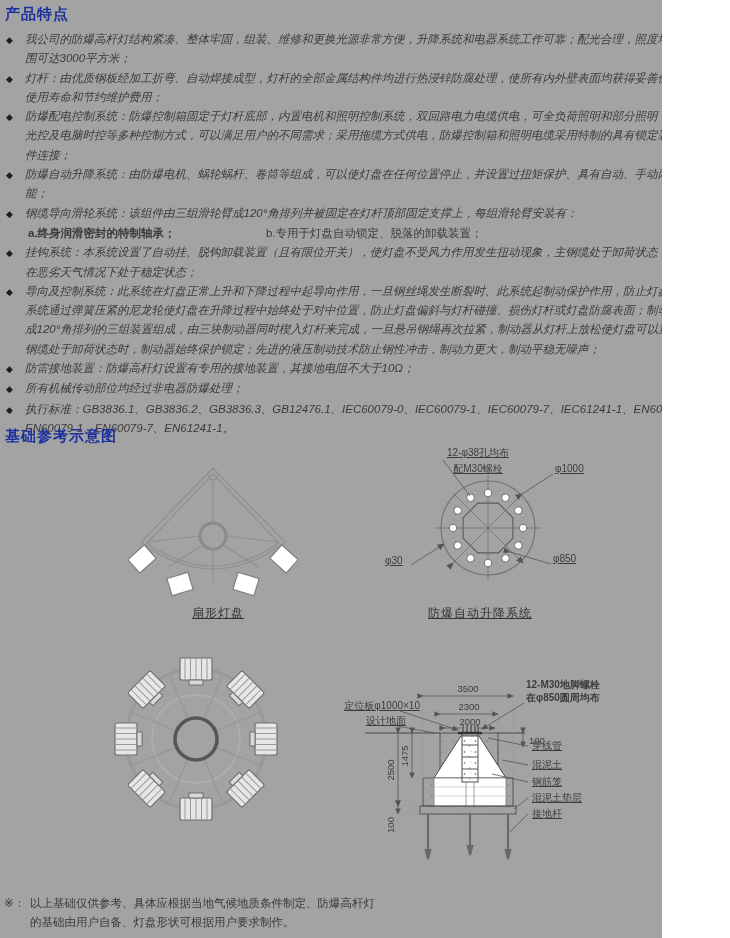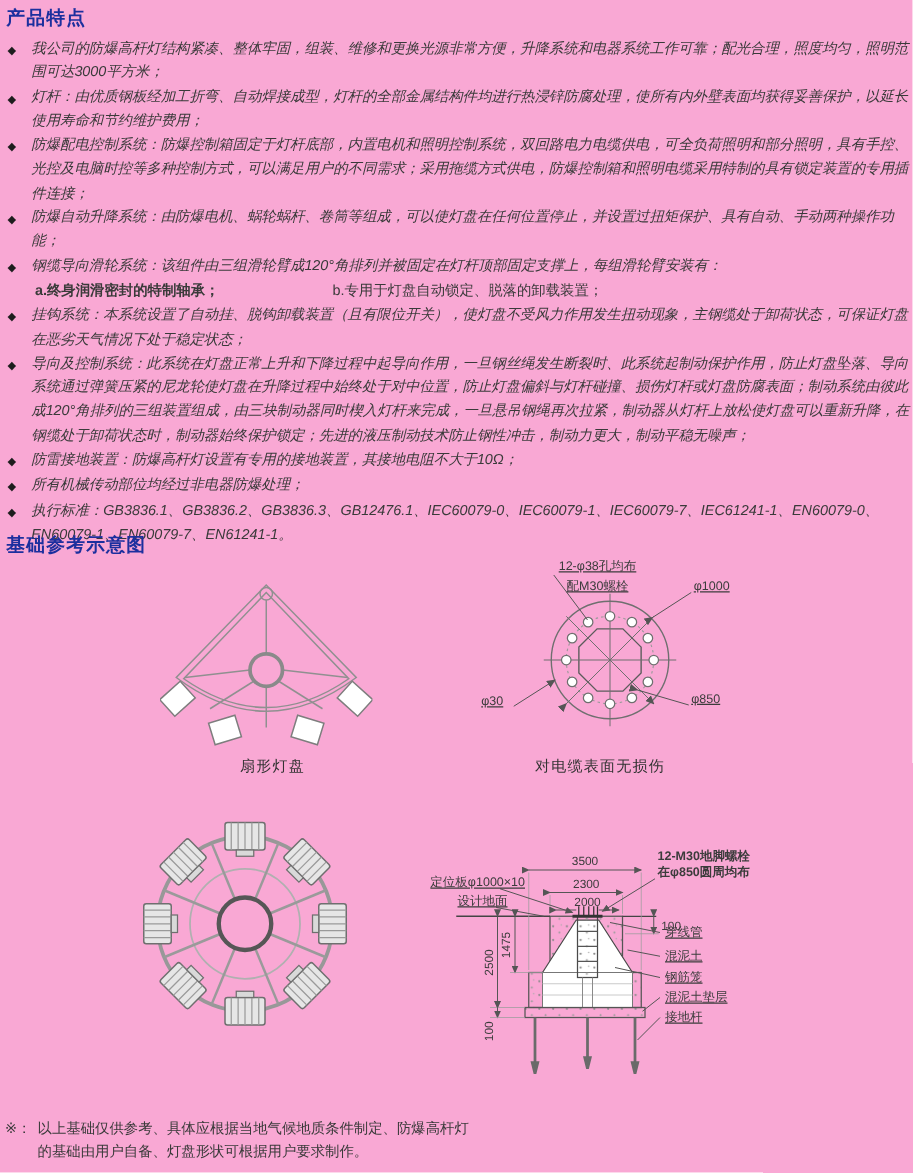--- a/index.html
+++ b/index.html
@@ -1,27 +1,27 @@
 <!DOCTYPE html>
 <html><head>
 <meta charset="utf-8">
 <style>
   html,body{margin:0;padding:0;background:#fff;}
-  #page{position:relative;width:730px;height:938px;background:#f9a8d4;overflow:hidden;
+  #page{position:relative;width:662px;height:938px;background:#a3a3a3;overflow:hidden;
         font-family:"Liberation Sans","DejaVu Sans",sans-serif;}
   .sec-title{position:absolute;left:5px;font-size:15px;font-weight:bold;color:#1c2f9e;letter-spacing:1px;}
   #title-features{top:5px;}
   #title-foundation{top:427px;}
   #features{position:absolute;top:30px;left:6px;width:722px;font-size:11.5px;line-height:19.3px;color:#3a3a3a;}
   .bullet{display:flex;}
   .bullet .mk{flex:0 0 19px;font-size:9px;color:#1d1d1d;padding-top:1px;}
   .bullet .bt{flex:1;font-style:italic;}
   .subrow{display:flex;padding-left:22px;}
   .subrow .c1{flex:0 0 238px;font-weight:bold;}
-  .caption{position:absolute;font-size:12px;color:#333;text-align:center;letter-spacing:1px;}
+  .caption{position:absolute;font-size:12px;color:#333;text-align:center;letter-spacing:1px;text-decoration:underline;}
   #caption-fan{left:133px;top:605px;width:170px;}
   #caption-flange{left:390px;top:605px;width:180px;}
   #caption-round{left:130px;top:812px;width:170px;}
   svg{position:absolute;}
   #svg-fan{left:128px;top:462px;}
   #svg-flange{left:383px;top:443px;}
   #svg-round{left:103px;top:648px;}
   #svg-foundation{left:330px;top:672px;}
   svg text{font-family:"Liberation Sans","DejaVu Sans",sans-serif;fill:#3c3c3c;}
   .dim{font-size:9.5px;}
@@ -143,21 +143,21 @@
       <line x1="139" y1="51" x2="170" y2="31" marker-start="url(#ar-f)"></line>
       <line x1="127" y1="109" x2="168" y2="121" marker-start="url(#ar-f)"></line>
       <line x1="28" y1="122" x2="61" y2="101" marker-end="url(#ar-f)"></line>
     </g>
     <text class="lbl" x="95" y="13" text-anchor="middle" text-decoration="underline">12-φ38孔均布</text>
     <text class="lbl" x="95" y="29" text-anchor="middle" text-decoration="underline">配M30螺栓</text>
     <text class="lbl" x="172" y="29" text-anchor="start" text-decoration="underline">φ1000</text>
     <text class="lbl" x="170" y="119" text-anchor="start" text-decoration="underline">φ850</text>
     <text class="lbl" x="2" y="121" text-anchor="start" text-decoration="underline">φ30</text>
   </svg>
-  <div class="caption" id="caption-flange">对电缆表面无损伤</div>
+  <div class="caption" id="caption-flange">防爆自动升降系统</div>
 
   <svg id="svg-round" width="186" height="182" viewBox="0 0 186 182">
     <defs>
       <g id="flood">
         <rect x="-16" y="-11" width="32" height="22" rx="2" fill="#e6e6e6" stroke="#6f6f6f" stroke-width="1.2"></rect>
         <line x1="-11" y1="-11" x2="-11" y2="11" stroke="#9a9a9a" stroke-width="1"></line>
         <line x1="-5.5" y1="-11" x2="-5.5" y2="11" stroke="#9a9a9a" stroke-width="1"></line>
         <line x1="0" y1="-11" x2="0" y2="11" stroke="#9a9a9a" stroke-width="1"></line>
         <line x1="5.5" y1="-11" x2="5.5" y2="11" stroke="#9a9a9a" stroke-width="1"></line>
         <line x1="11" y1="-11" x2="11" y2="11" stroke="#9a9a9a" stroke-width="1"></line>

